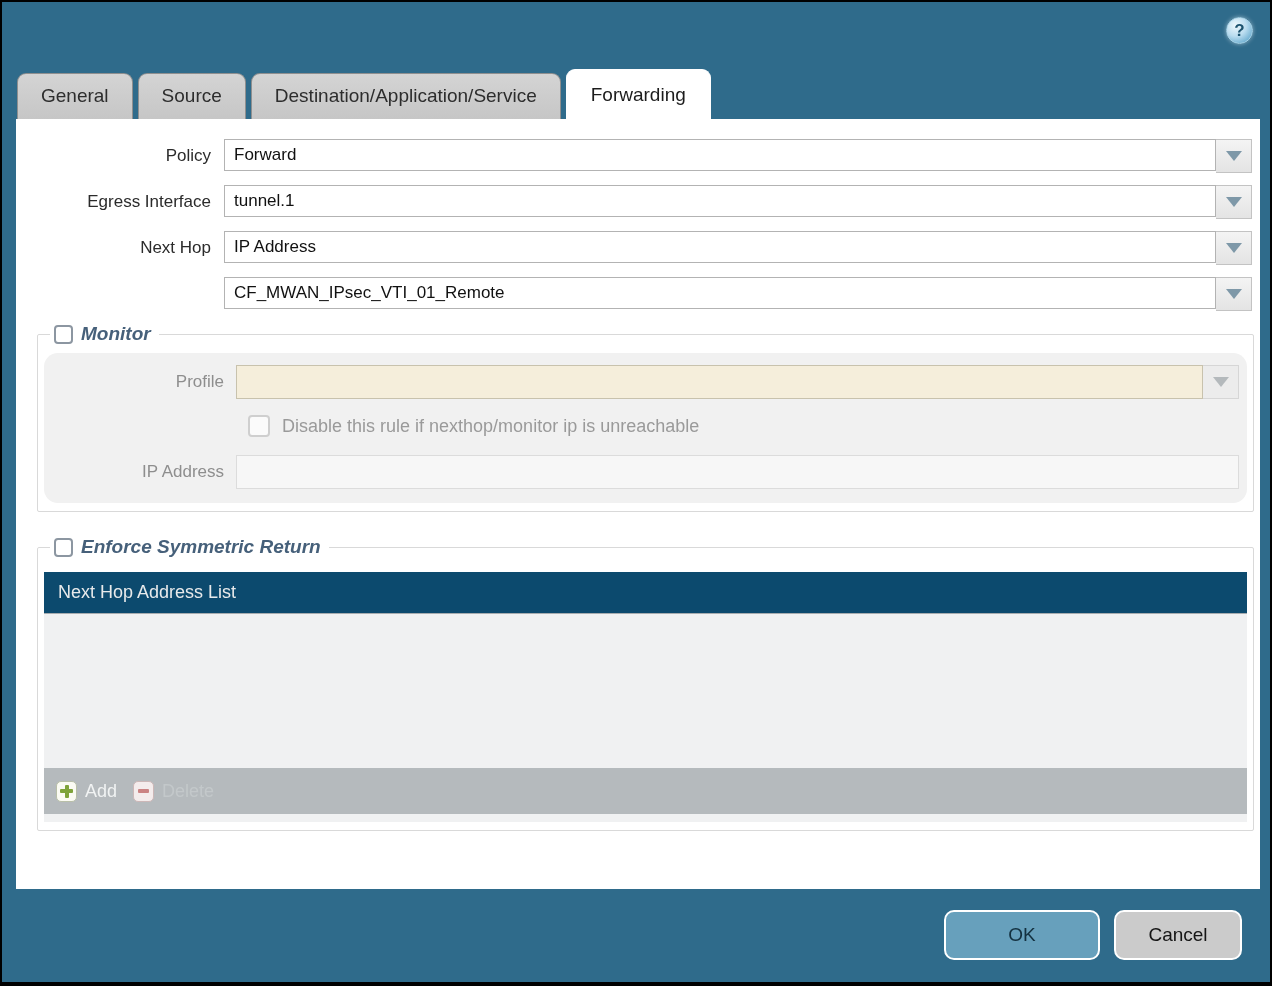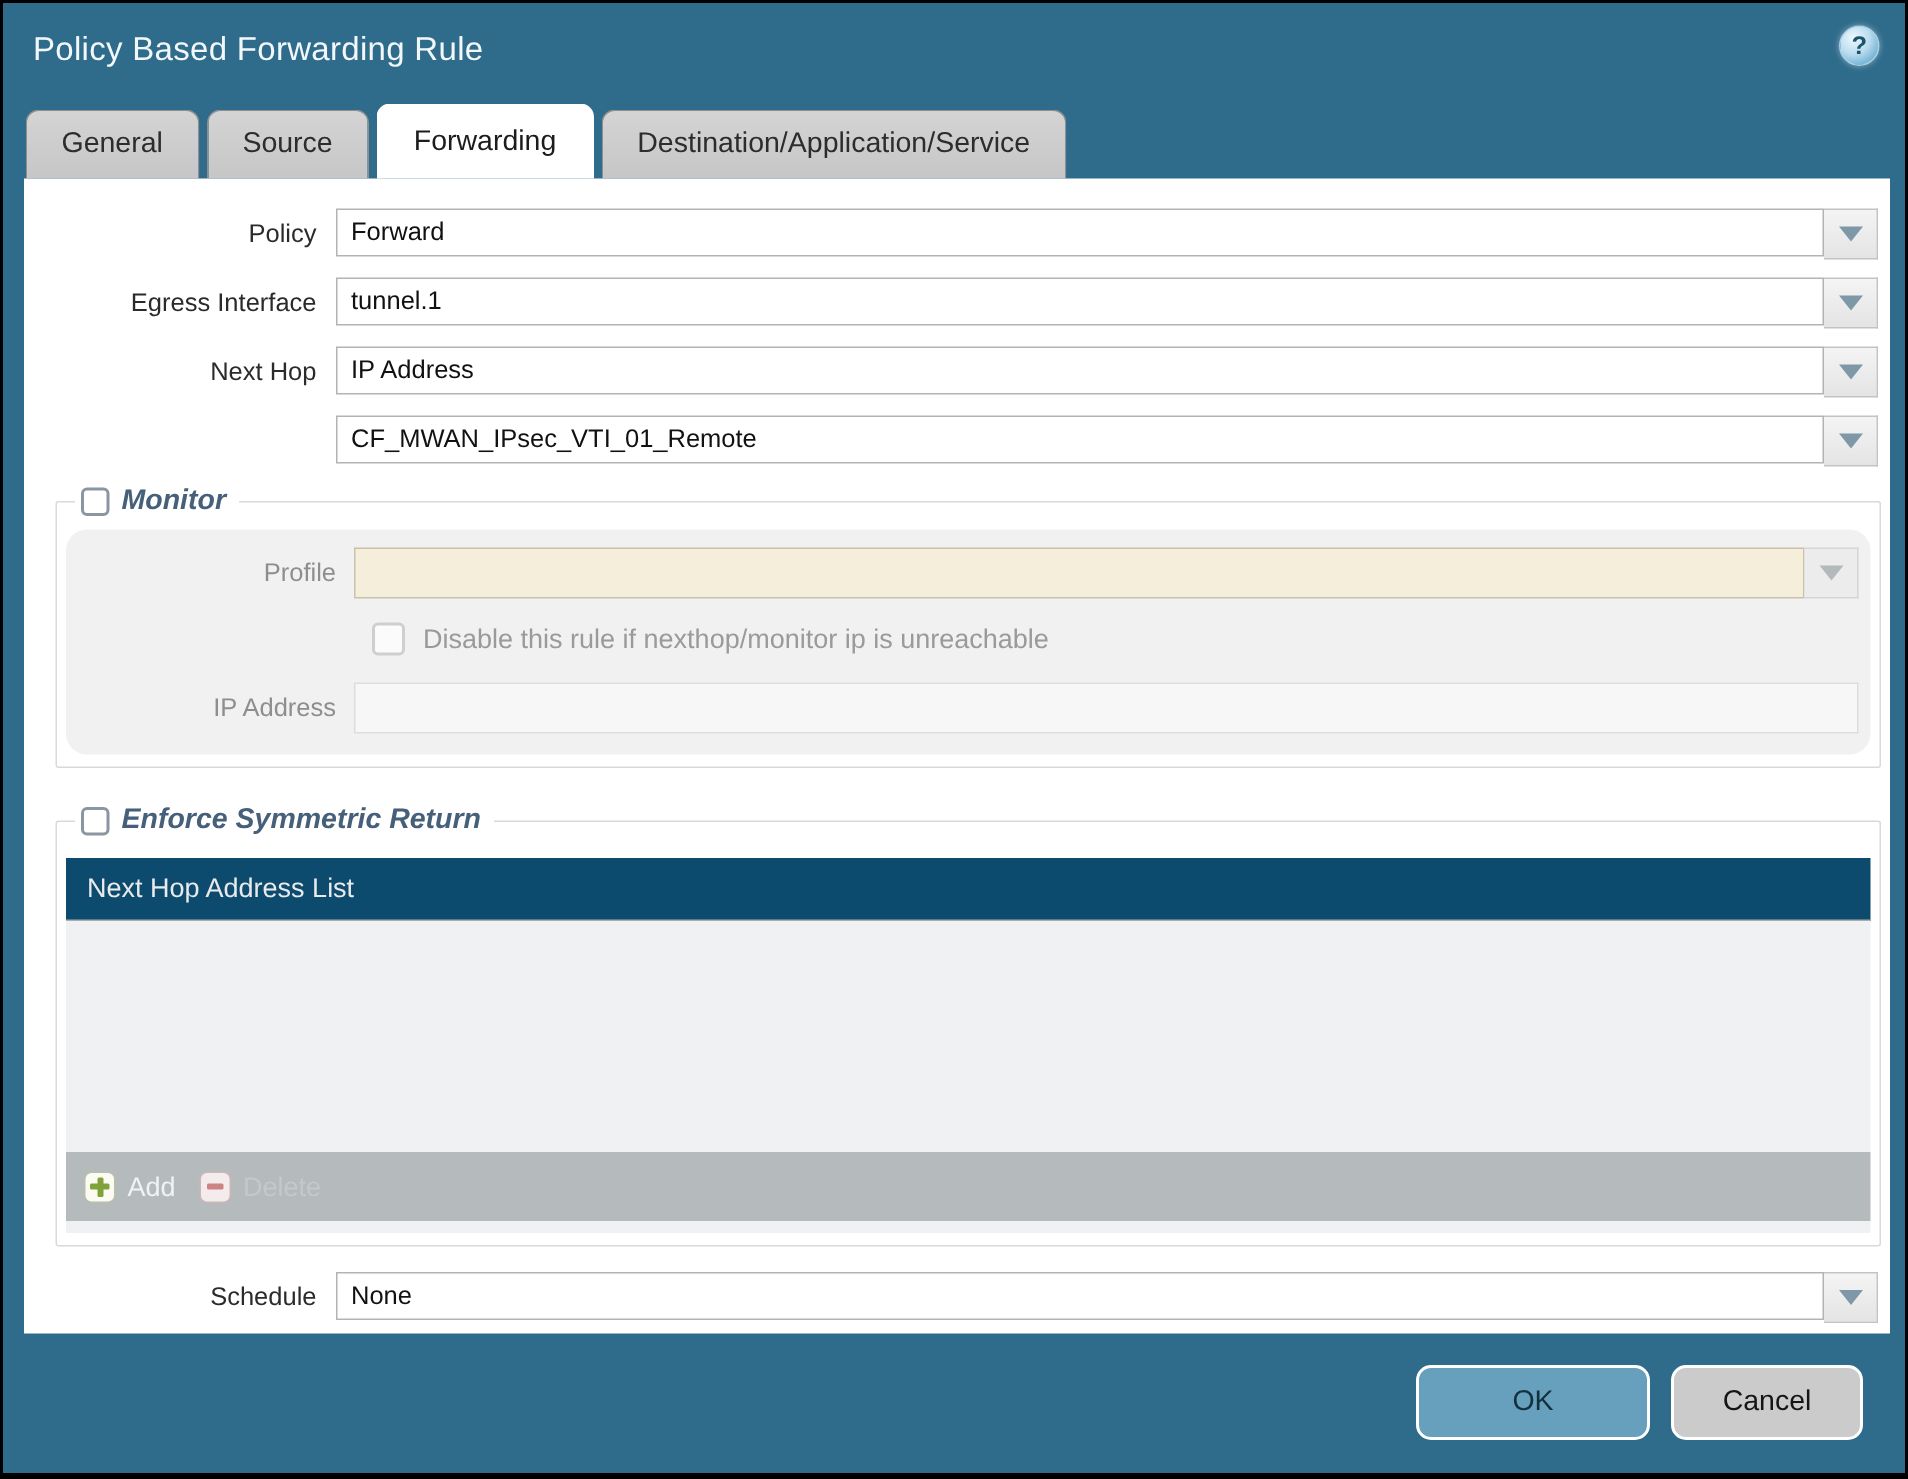--- a/index.html
+++ b/index.html
@@ -151,29 +151,28 @@
   }
   .btn-ok { width:156px; background:#67a0bc; color:#13303f; }
   .btn-cancel { width:128px; background:#cbcbcb; color:#151515; }
 </style>
 </head>
 <body>
 
 <div class="dialog">
 
   <div class="titlebar">
-    <div class="title">Policy Based Forwarding Rule</div>
     <div class="help-icon">?</div>
   </div>
 
   <div class="tabs">
     <div class="tab">General</div>
     <div class="tab">Source</div>
+    <div class="tab">Destination/Application/Service</div>
     <div class="tab active">Forwarding</div>
-    <div class="tab">Destination/Application/Service</div>
   </div>
 
   <div class="content">
 
     <div class="form-row">
       <div class="form-label">Policy</div>
       <div class="combo">
         <input type="text" readonly="" value="Forward" style="">
         <div class="dd-btn">
           <span class="dd-arrow"></span>
@@ -252,29 +251,20 @@
           </div>
           <div class="tool-btn disabled">
             <span class="icon-minus"></span>
             <span class="delete-label">Delete</span>
           </div>
         </div>
         <div class="grid-strip"></div>
       </div>
     </fieldset>
 
-    <div class="form-row schedule-row">
-      <div class="form-label">Schedule</div>
-      <div class="combo">
-        <input type="text" readonly="" value="None" style="">
-        <div class="dd-btn">
-          <span class="dd-arrow"></span>
-        </div>
-      </div>
-    </div>
 
   </div>
 
   <div class="btn-bar">
     <div class="btn btn-ok">OK</div>
     <div class="btn btn-cancel">Cancel</div>
   </div>
 
 </div>
 

